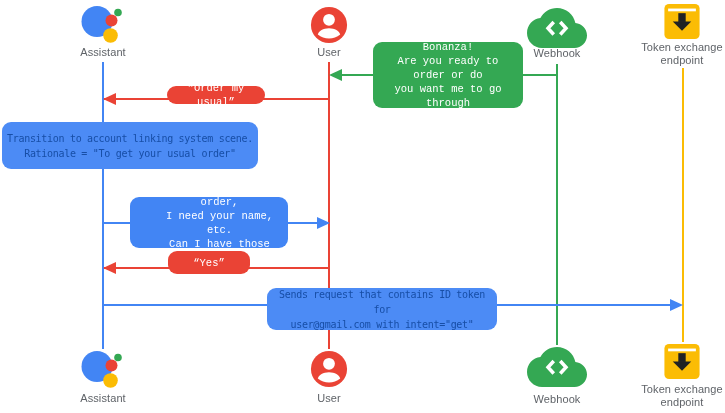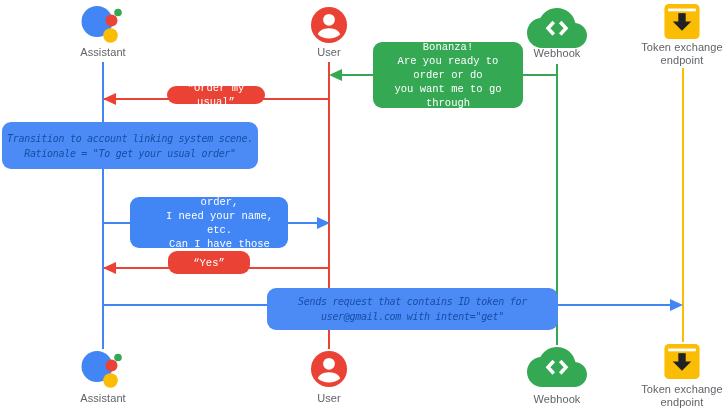--- a/index.html
+++ b/index.html
@@ -30,21 +30,21 @@
   .msg{
     position:absolute;z-index:3;border-radius:9px;display:flex;align-items:center;justify-content:center;
     text-align:center;white-space:pre-line;box-sizing:border-box;
   }
   .msg-speech{color:#ffffff;font-size:10.5px;line-height:14px;padding:2px 6px;font-family:Liberation Mono, monospace;}
   .msg-green{background:#34a853;}
   .msg-red{background:#ea4335;}
   .msg-blue{background:#4285f4;padding-left:27px;}
   .msg-note{
     background:#4c8bf5;color:#174ea6;
-    font-family:"DejaVu Sans Mono", monospace;font-style:italic;
+    font-family:"DejaVu Sans Mono", monospace;
     font-size:10px;line-height:15px;letter-spacing:-0.3px;padding:0 4px;
   }
 </style>
 </head>
 <body>
 
 <div class="stage">
 
   <div class="lifeline ll-blue" style="left:102px;top:62px;height:287px;"></div>
   <div class="lifeline ll-red" style="left:328px;top:62px;height:287px;"></div>
@@ -75,21 +75,21 @@
 
   <div class="msg msg-note" style="left:2px;top:122px;width:256px;height:47px;">Transition to account linking system scene.
 Rationale = "To get your usual order"</div>
 
   <div class="msg msg-speech msg-blue" style="left:130px;top:197px;width:158px;height:51px;">“To get your usual order,
 I need your name, etc.
 Can I have those from Google?”</div>
 
   <div class="msg msg-speech msg-red" style="left:168px;top:251px;width:82px;height:23px;">“Yes”</div>
 
-  <div class="msg msg-note" style="left:267px;top:288px;width:291px;height:42px;">Sends request that contains ID token for
+  <div class="msg msg-note" style="left:267px;top:288px;width:230px;height:42px;">Sends request that contains ID token for
 user@gmail.com with intent="get"</div>
 
   <div class="actor" style="left:80px;top:5px;">
     <svg width="44" height="40" viewBox="0 0 44 40">
       <circle cx="17" cy="16.5" r="15.5" fill="#4285f4"></circle>
       <circle cx="38" cy="7.5" r="3.8" fill="#34a853"></circle>
       <circle cx="31.5" cy="15.5" r="6" fill="#ea4335"></circle>
       <circle cx="30.5" cy="30.5" r="7.3" fill="#fbbc04"></circle>
     </svg>
   </div>

